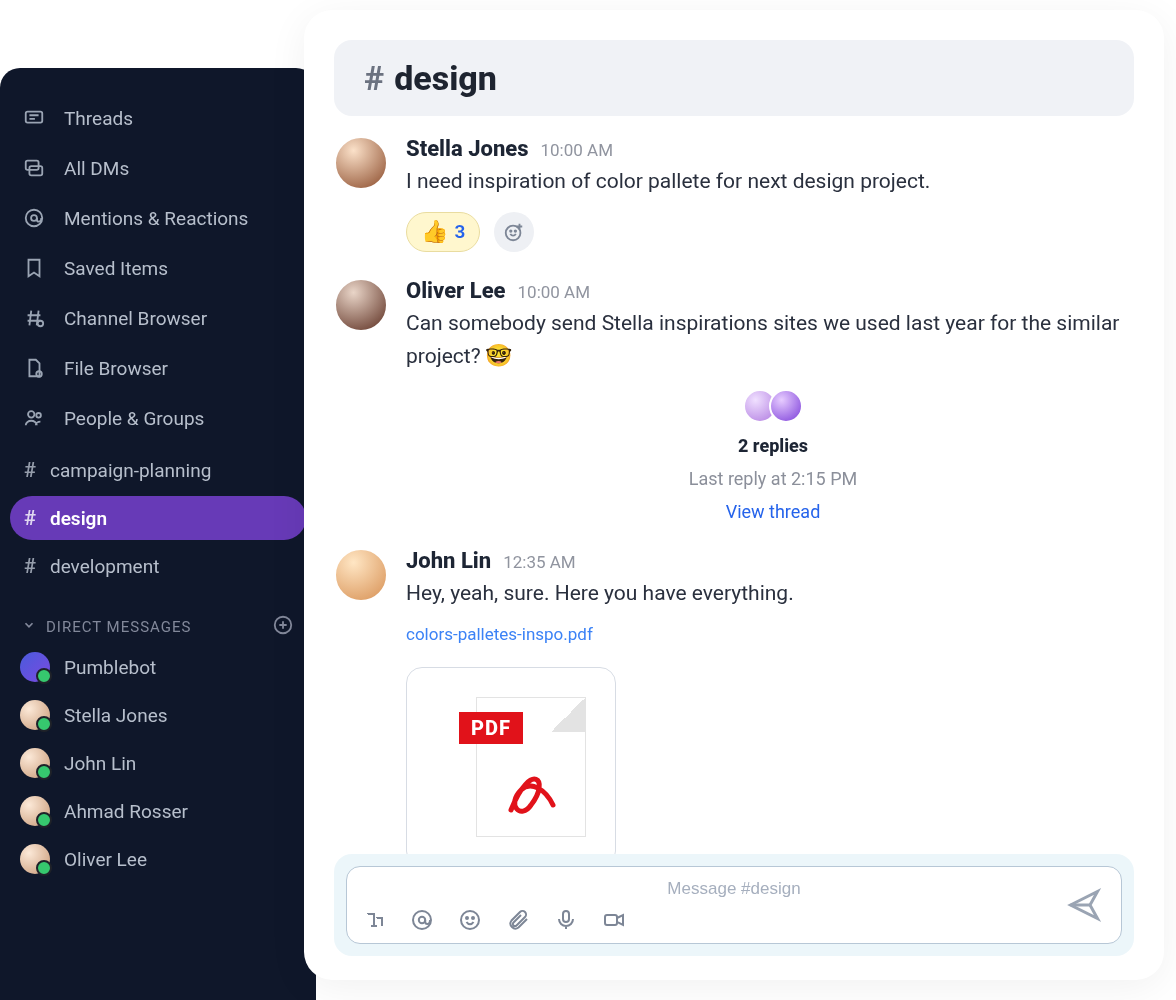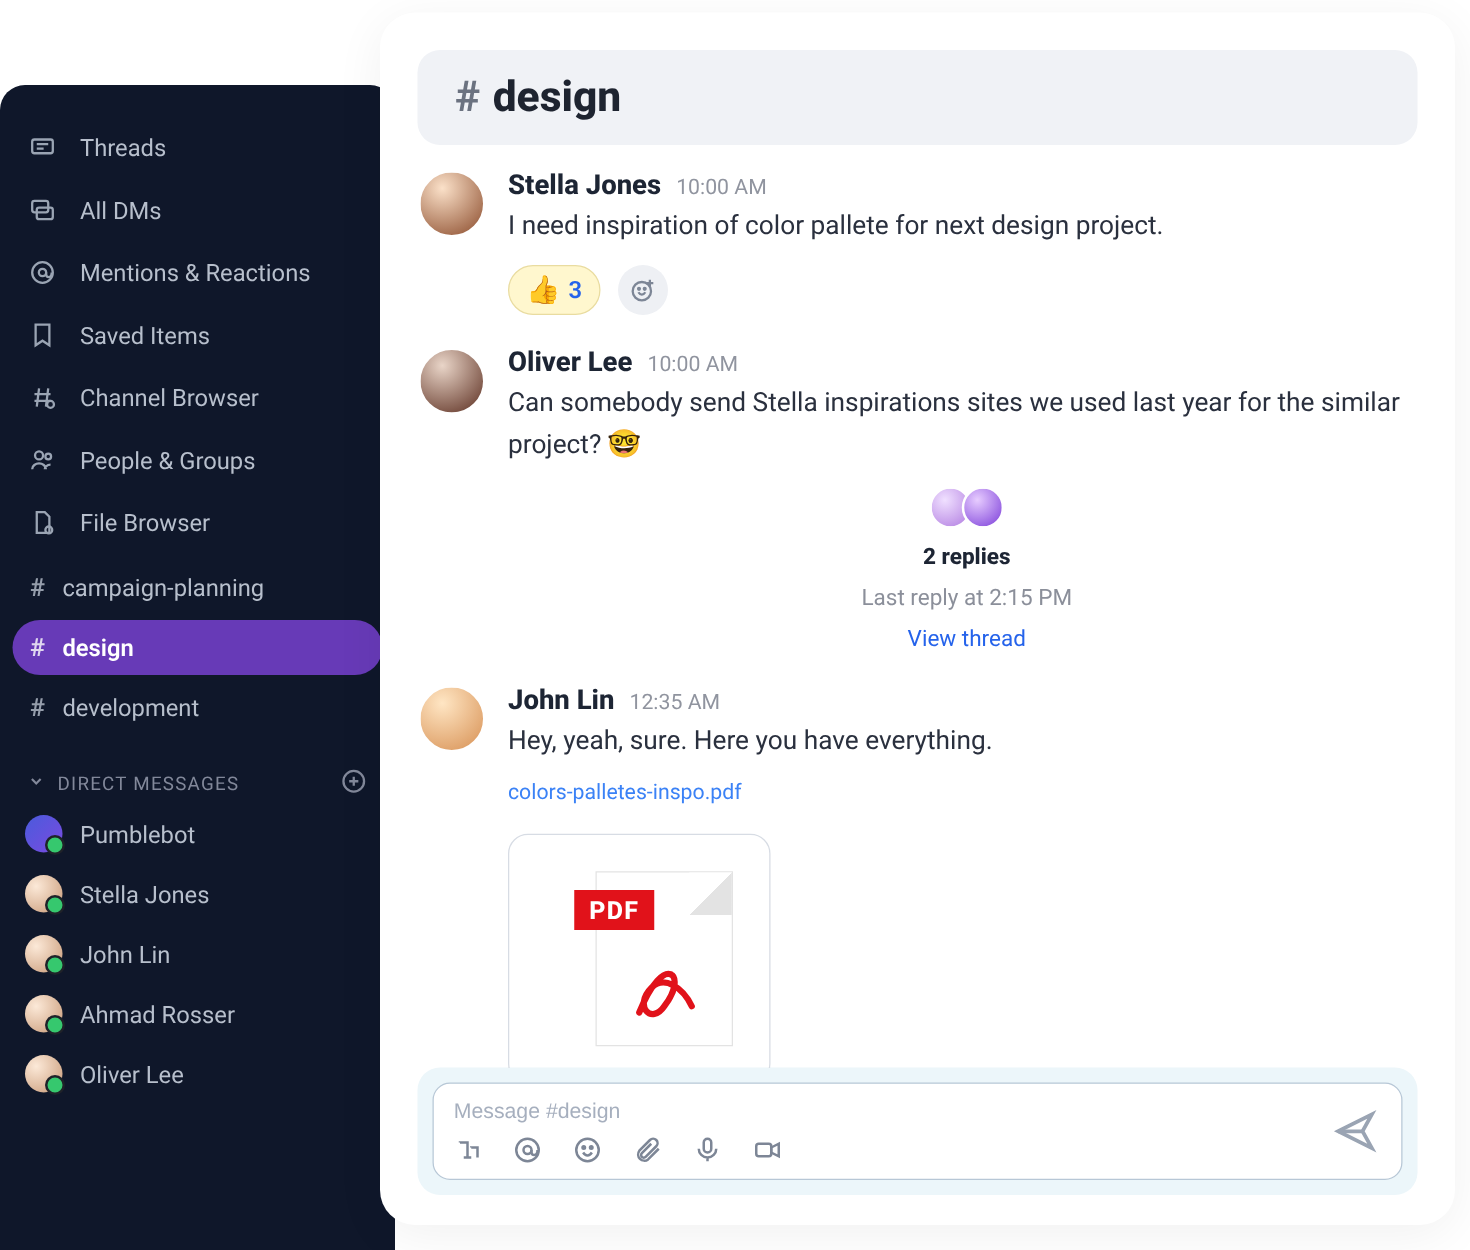--- a/index.html
+++ b/index.html
@@ -250,20 +250,21 @@
     position:relative;
   }
   .composer-input{
     width:100%;
     border:none;
     outline:none;
     font-size:17px;
     color:#6d7583;
     padding:4px 2px 2px 2px;
     background:transparent;
+    text-align:center;
   }
   .composer-input::placeholder{ color:#a6afbe;}
   .composer-toolbar{
     display:flex;
     align-items:center;
     gap:22px;
     margin-top:6px;
   }
   .composer-toolbar .tool{
     width:26px; height:26px;
@@ -333,36 +334,36 @@
           <path d="M5 9h14M5 15h14M9 4l-2 16M17 4l-2 16"></path>
           <circle cx="19" cy="18" r="3"></circle>
         </svg>
     </span>
     <span>Channel Browser</span>
   </div>
 
   <div class="nav-item">
     <span class="icon">
       <svg width="22" height="22" viewBox="0 0 24 24" fill="none" stroke-width="2">
+          <path d="M7 3h7l4 4v14H7z"></path>
+          <circle cx="17.5" cy="18.5" r="3"></circle>
+        </svg>
+    </span>
+    <span>File Browser</span>
+  </div>
+
+  <div class="nav-item">
+    <span class="icon">
+      <svg width="22" height="22" viewBox="0 0 24 24" fill="none" stroke-width="2">
           <circle cx="9" cy="8" r="3.5"></circle>
           <circle cx="17" cy="9" r="2.5"></circle>
           <path d="M3 20c0-3 3-5 6-5s6 2 6 5M14 20c0-2 2-4 5-4"></path>
         </svg>
     </span>
     <span>People &amp; Groups</span>
-  </div>
-
-  <div class="nav-item">
-    <span class="icon">
-      <svg width="22" height="22" viewBox="0 0 24 24" fill="none" stroke-width="2">
-          <path d="M7 3h7l4 4v14H7z"></path>
-          <circle cx="17.5" cy="18.5" r="3"></circle>
-        </svg>
-    </span>
-    <span>File Browser</span>
   </div>
 
 
   <div class="channel-item">
     <span class="hash">#</span>
     <span>campaign-planning</span>
   </div>
   <div class="channel-item active">
     <span class="hash">#</span>
     <span>design</span>

